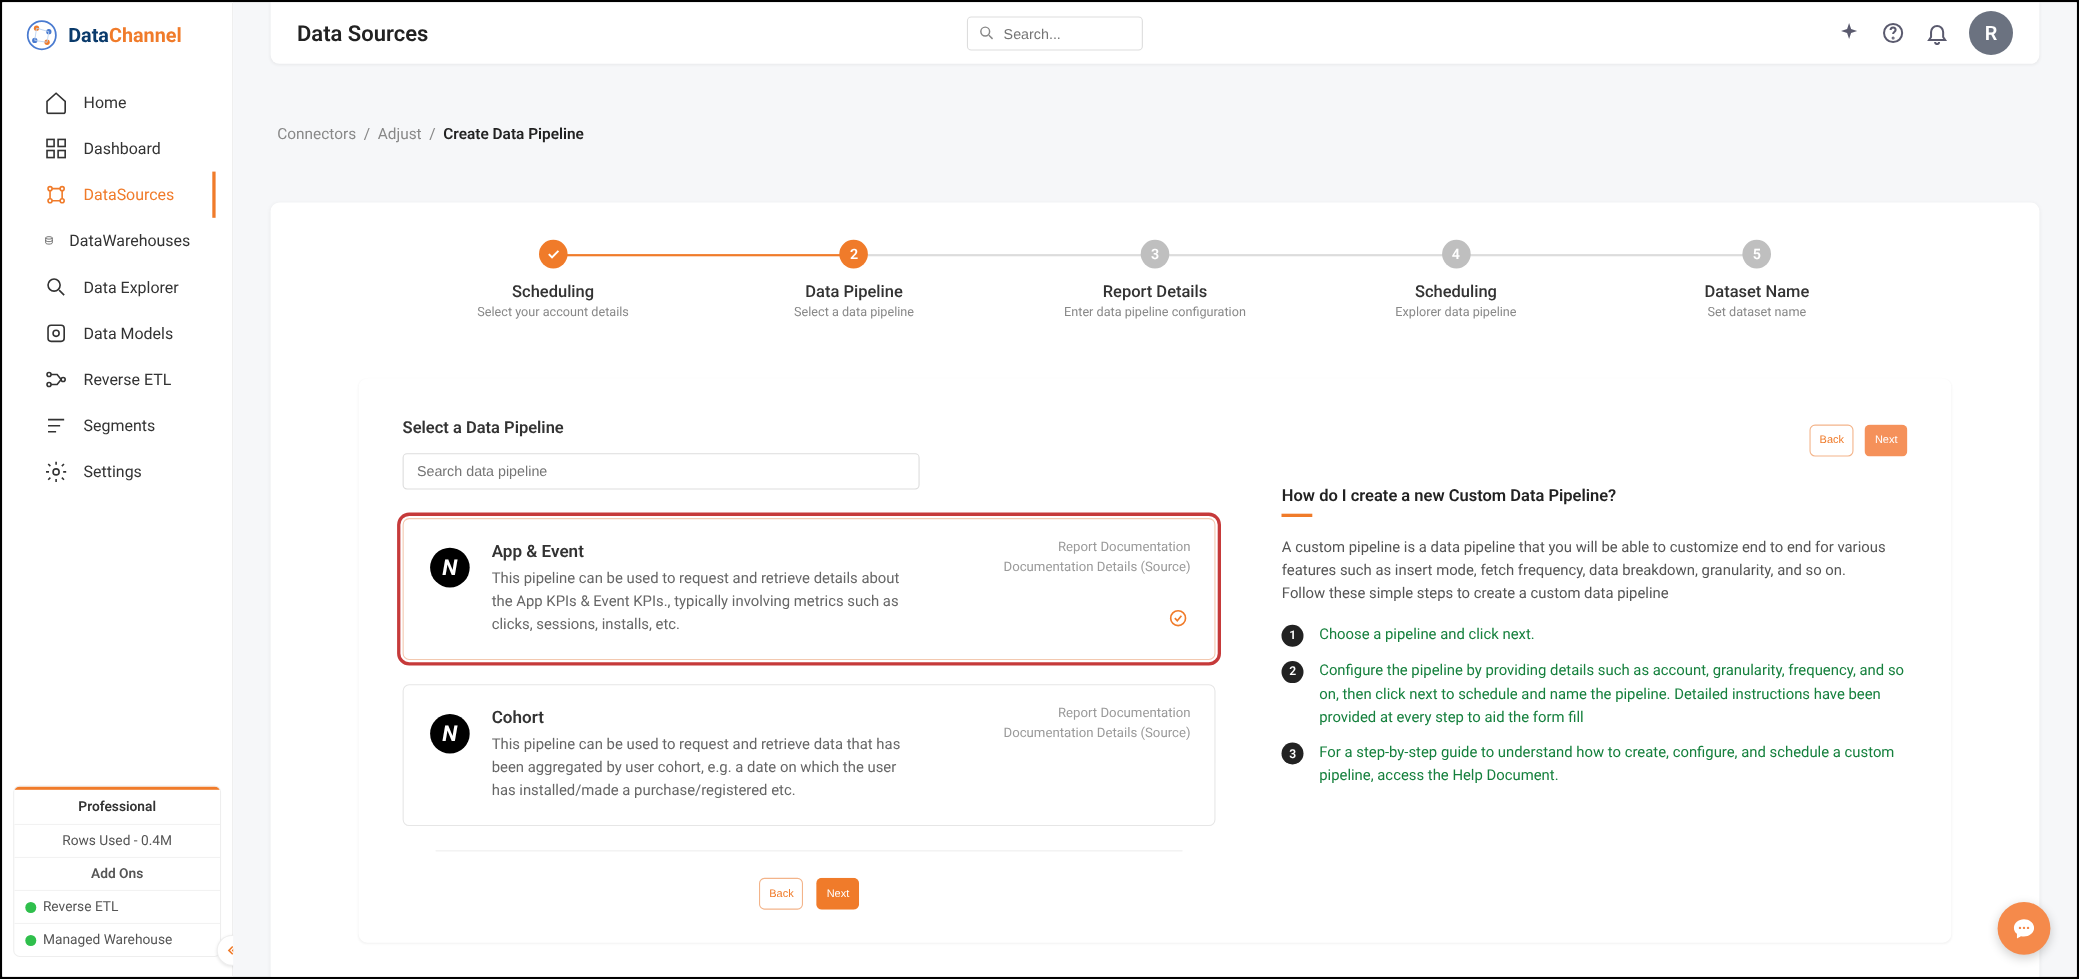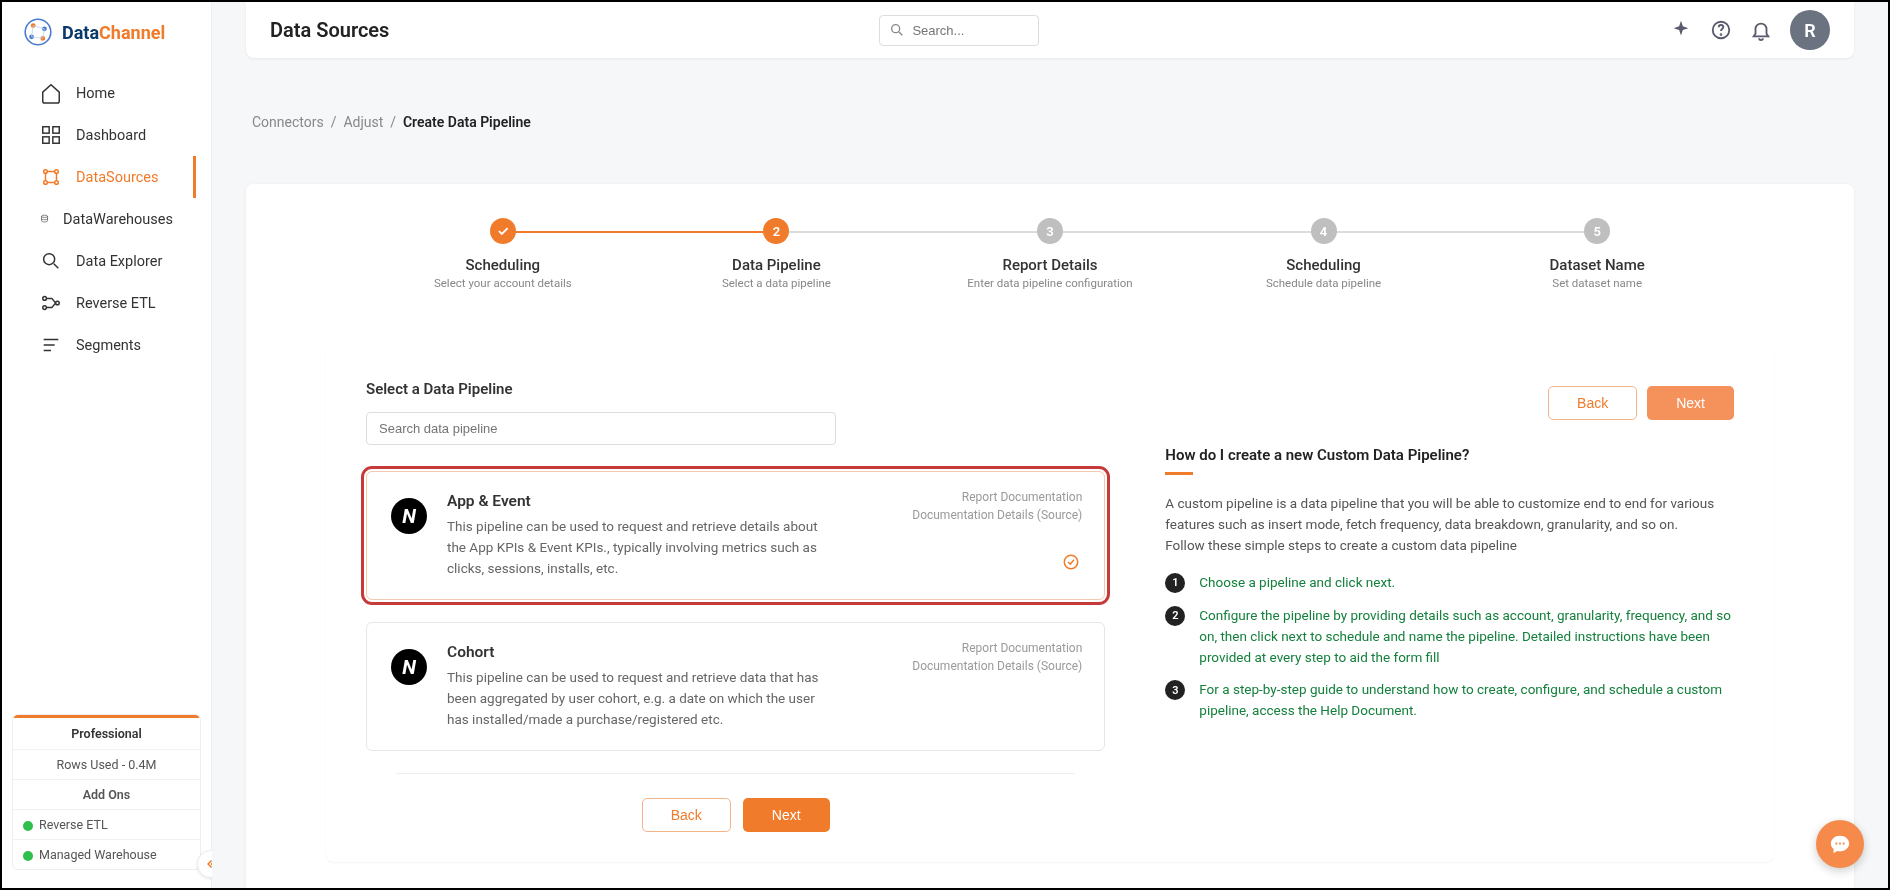--- a/index.html
+++ b/index.html
@@ -48,21 +48,21 @@
 .step.complete .step-line { background:#f07b2a;}
 .step:last-child .step-line { display:none;}
 .step-title { font-size:15px; color:#333; font-weight:500;}
 .step-sub { font-size:11.5px; color:#888; margin-top:2px;}
 .panel { background:#fff; margin:24px 80px 0 80px; border-radius:8px; box-shadow:0 1px 2px rgba(0,0,0,.05); padding:36px 40px 30px 40px; display:flex; gap:60px;}
 .panel-left { flex:1.3;}
 .panel-right { flex:1; padding-top:6px;}
 .section-title { font-size:15px; font-weight:600; margin-bottom:14px;}
 .pipeline-search { width:470px; padding:8px 12px; border:1px solid #ddd; border-radius:4px; font-size:13px;}
 .actions-top { display:flex; gap:10px; justify-content:flex-end; margin-bottom:26px;}
-.btn { padding:8px 28px; border-radius:5px; font-size:14px; font-weight:500; cursor:pointer; border:1px solid transparent;}
+.btn { padding:8px 8px; border-radius:5px; font-size:10px; font-weight:500; cursor:pointer; border:1px solid transparent;}
 .btn-outline { background:#fff; border-color:#f3b48a; color:#f07b2a;}
 .btn-primary { background:#f5915a; color:#fff;}
 .btn-primary.solid { background:#f07b2a;}
 .pipeline-card { border:1px solid #e6e6e6; border-radius:6px; padding:20px 24px; display:flex; gap:20px; margin-bottom:22px; position:relative;}
 .pipeline-card.selected { outline:3px solid #c63a3a; outline-offset:2px; border-color:#f3c9b0;}
 .pipeline-logo { width:36px;height:36px;border-radius:50%;background:#000;color:#fff;display:flex;align-items:center;justify-content:center;font-weight:700;font-size:20px;font-style:italic;flex-shrink:0; margin-top:6px;}
 .pipeline-body h3 { font-size:15.5px; font-weight:600; margin-bottom:6px;}
 .pipeline-body p { font-size:13.5px; color:#666; line-height:1.55; max-width:380px;}
 .pipeline-links { position:absolute; right:22px; top:16px; text-align:right; font-size:12px; color:#9a9a9a; line-height:1.5;}
 .pipeline-links span{cursor:pointer;}
@@ -142,35 +142,53 @@
             <svg viewBox="0 0 24 24">
               <circle cx="10" cy="10" r="6"></circle>
               <path d="M15 15l5 5"></path>
             </svg>
           </span>
           <span>Data Explorer</span>
         </li>
       <li>
           <span class="icon">
             <svg viewBox="0 0 24 24">
+              <rect x="4" y="4" width="16" height="16" rx="3"></rect>
+              <circle cx="12" cy="12" r="3"></circle>
+            </svg>
+          </span>
+          <span>Data Models</span>
+        </li>
+      <li>
+          <span class="icon">
+            <svg viewBox="0 0 24 24">
               <circle cx="5" cy="7" r="2"></circle>
               <circle cx="5" cy="17" r="2"></circle>
               <circle cx="19" cy="12" r="2"></circle>
               <path d="M7 7h6l4 5-4 5H7"></path>
             </svg>
           </span>
           <span>Reverse ETL</span>
         </li>
       <li>
           <span class="icon">
             <svg viewBox="0 0 24 24">
               <path d="M4 6h16M4 12h12M4 18h8"></path>
             </svg>
           </span>
           <span>Segments</span>
+        </li>
+      <li>
+          <span class="icon">
+            <svg viewBox="0 0 24 24">
+              <circle cx="12" cy="12" r="3"></circle>
+              <path d="M12 2v3M12 19v3M4.2 4.2l2.1 2.1M17.7 17.7l2.1 2.1M2 12h3M19 12h3M4.2 19.8l2.1-2.1M17.7 6.3l2.1-2.1"></path>
+            </svg>
+          </span>
+          <span>Settings</span>
         </li>
     </ul>
     <div class="sidebar-bottom">
       <div class="plan-card">
         <div class="plan-title">Professional</div>
         <div class="plan-rows">
           <div>Rows Used - 0.4M</div>
           <div class="addons">Add Ons</div>
           <div style="text-align:left;"><span class="green-dot"></span><span>Reverse ETL</span></div>
           <div style="text-align:left;"><span class="green-dot"></span><span>Managed Warehouse</span></div>
@@ -239,21 +257,21 @@
         <div class="step">
           <div class="step-circle">3</div>
           <div class="step-line"></div>
           <div class="step-title">Report Details</div>
           <div class="step-sub">Enter data pipeline configuration</div>
         </div>
         <div class="step">
           <div class="step-circle">4</div>
           <div class="step-line"></div>
           <div class="step-title">Scheduling</div>
-          <div class="step-sub">Schedule data pipeline</div>
+          <div class="step-sub">Explorer data pipeline</div>
         </div>
         <div class="step">
           <div class="step-circle">5</div>
           <div class="step-title">Dataset Name</div>
           <div class="step-sub">Set dataset name</div>
         </div>
       </div>
 
       <div class="panel">
         <div class="panel-left">

